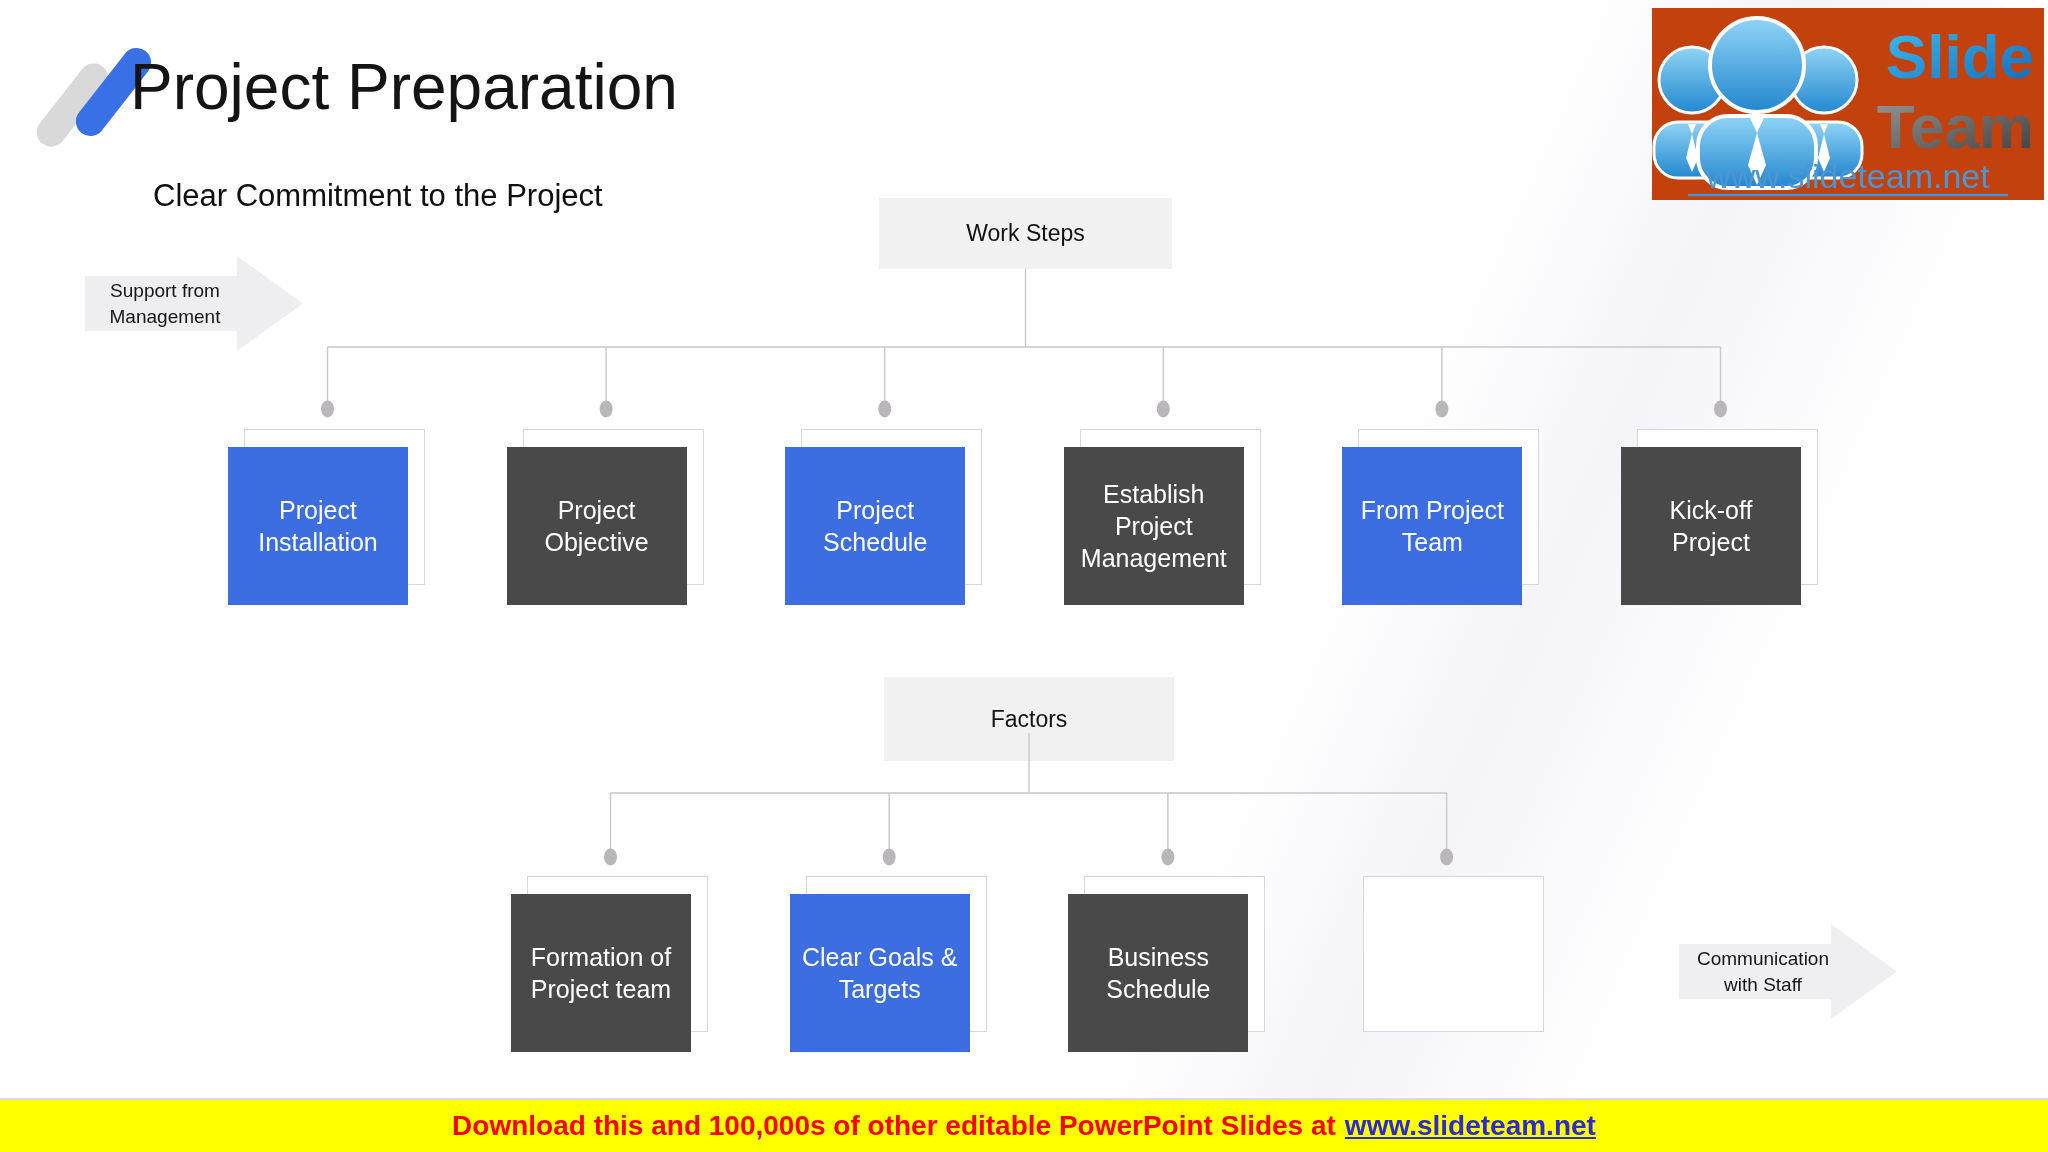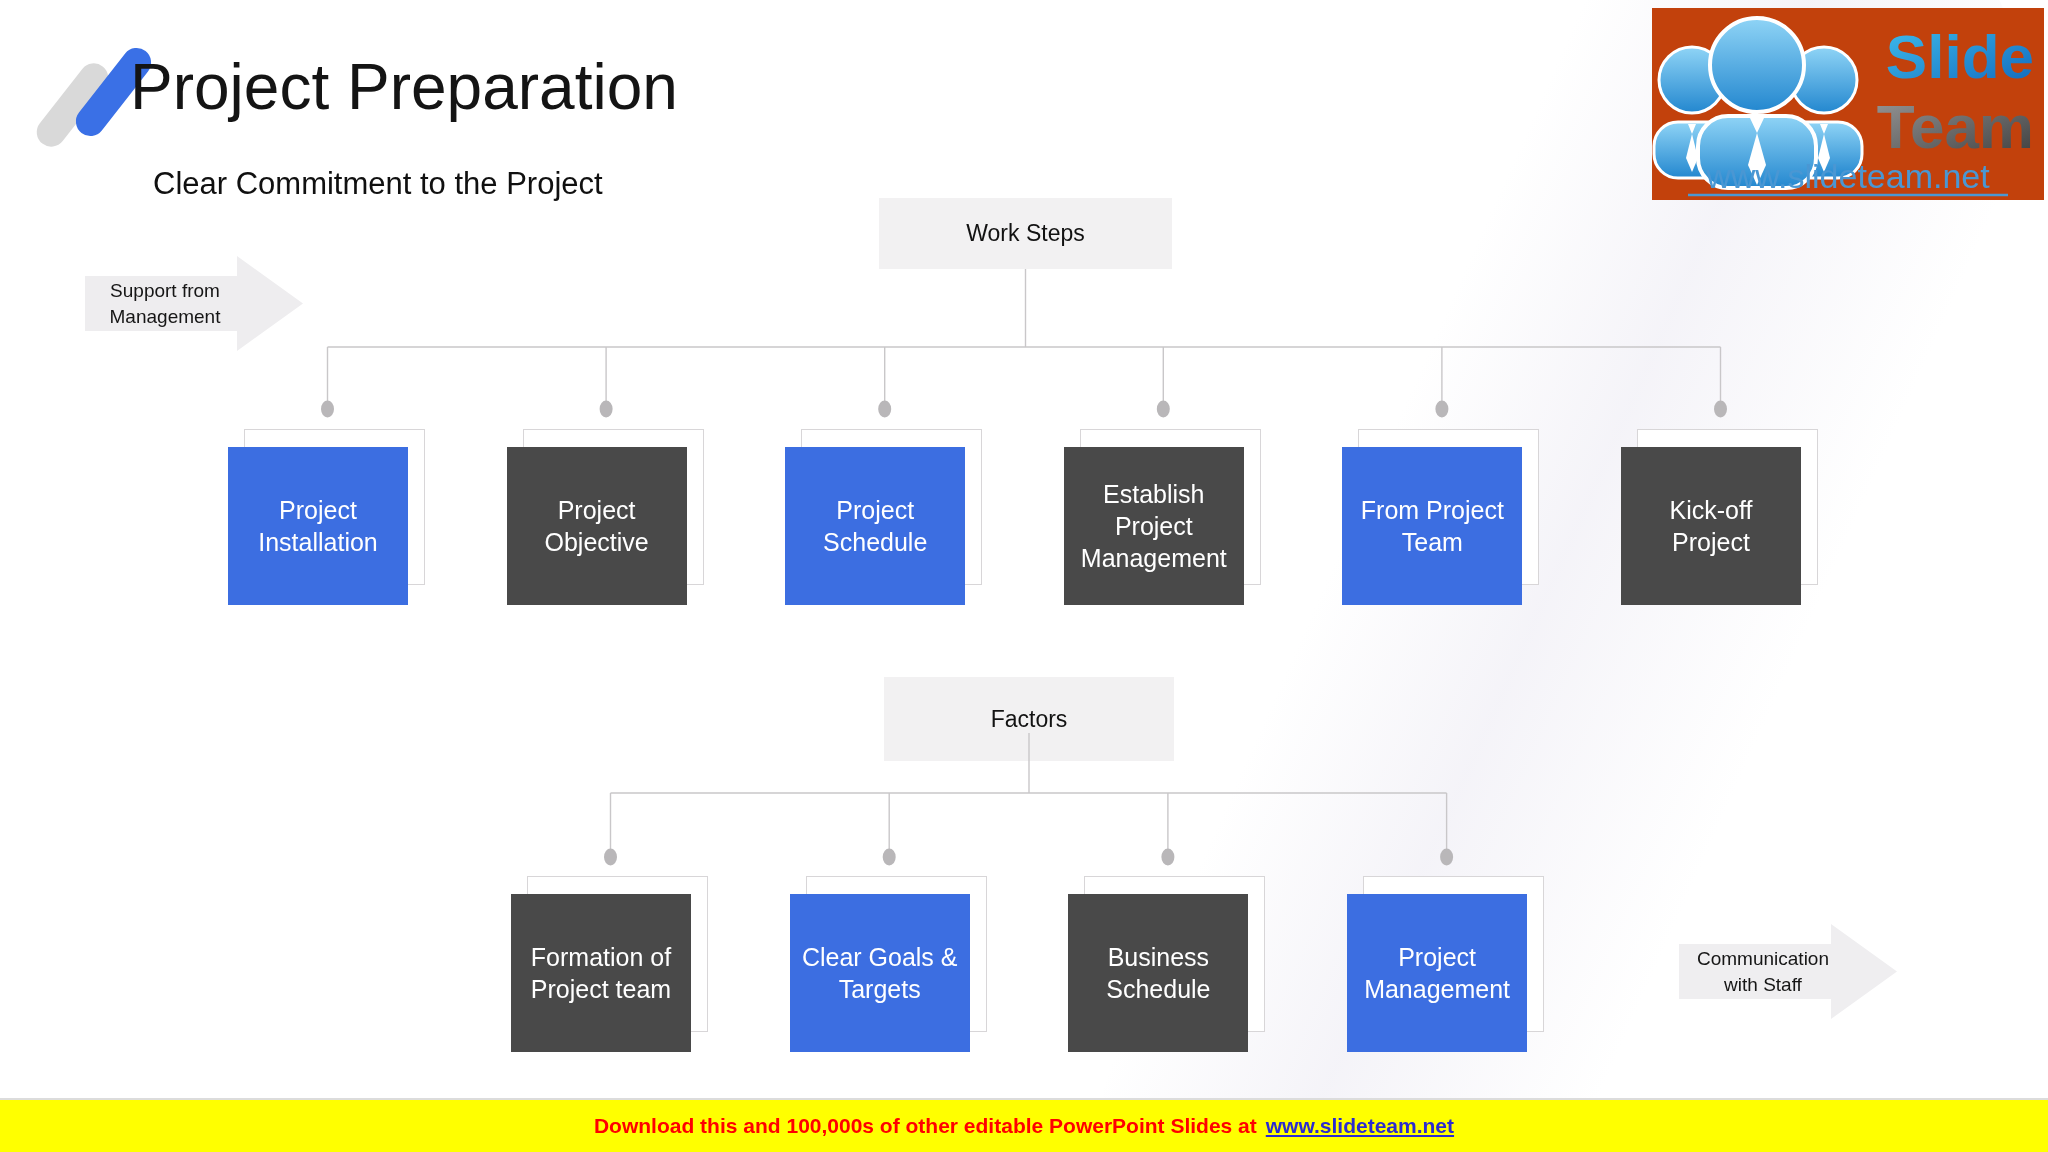--- a/index.html
+++ b/index.html
@@ -9,21 +9,21 @@
 
   .swoosh{position:absolute;left:1330px;top:-180px;width:460px;height:1600px;
     transform:rotate(24deg);border-radius:230px;
     background:linear-gradient(90deg,rgba(246,245,249,0) 0%,rgba(244,243,248,0.95) 45%,rgba(246,245,249,0) 100%);}
 
   
   .pen-bar{position:absolute;border-radius:15px;}
   .pen-gray{left:58px;top:56px;width:29px;height:98px;background:#d9d9d9;transform:rotate(38deg);}
   .pen-blue{left:99px;top:40px;width:29px;height:104px;background:#3a70e6;transform:rotate(38deg);}
   .title{position:absolute;left:130px;top:50px;font-size:64px;color:#141414;white-space:nowrap;}
-  .subtitle{position:absolute;left:153px;top:166px;font-size:31px;color:#101010;white-space:nowrap;}
+  .subtitle{position:absolute;left:153px;top:178px;font-size:31px;color:#101010;white-space:nowrap;}
 
   
   .hdr{position:absolute;background:#f2f1f2;display:flex;align-items:center;justify-content:center;
        font-size:23px;color:#121212;}
   .hdr-worksteps{left:879px;top:198px;width:293px;height:71px;}
   .hdr-factors{left:884px;top:677px;width:290px;height:84px;}
 
   
   #connectors{position:absolute;left:0;top:0;}
   #connectors line{stroke:#c9c7c9;stroke-width:1.4;}
@@ -44,21 +44,21 @@
   .arrow svg{position:absolute;left:0;top:0;}
   .arrow-label{position:absolute;left:0;top:0;width:160px;height:95px;display:flex;align-items:center;
       justify-content:center;text-align:center;font-size:19px;color:#161616;line-height:1.35;}
 
   
   .logo{position:absolute;left:1652px;top:8px;width:392px;height:192px;background:#c2410c;}
 
   
   .banner{position:absolute;left:0;top:1098px;width:2048px;height:54px;background:#ffff00;
       border-top:2px solid #dcdcdc;box-sizing:border-box;display:flex;align-items:center;
-      justify-content:center;font-weight:bold;font-size:21px;}
+      justify-content:center;font-weight:bold;font-size:28px;}
   .banner .txt{color:#ff0000;}
   .banner .lnk{color:#2b2bd0;text-decoration:underline;margin-left:9px;cursor:pointer;}
 </style>
 </head>
 <body>
 
 <div class="slide">
   <div class="swoosh"></div>
 
   <div class="pen-bar pen-gray"></div>
@@ -199,23 +199,20 @@
         </div>
       </div>
       <div class="box-group" style="left: 1068.4px; top: 876px;">
         <div class="box-backdrop"></div>
         <div class="box-face dark">
           <span>Business Schedule</span>
         </div>
       </div>
       <div class="box-group" style="left: 1347.1px; top: 876px;">
         <div class="box-backdrop"></div>
-        <div class="box-face blue">
-          <span>Project Management</span>
-        </div>
       </div>
     </div>
 </div>
 
 <div class="banner">
   <span class="txt">Download this and 100,000s of other editable PowerPoint Slides at</span>
   <span class="lnk">www.slideteam.net</span>
 </div>
 
 </body></html>

